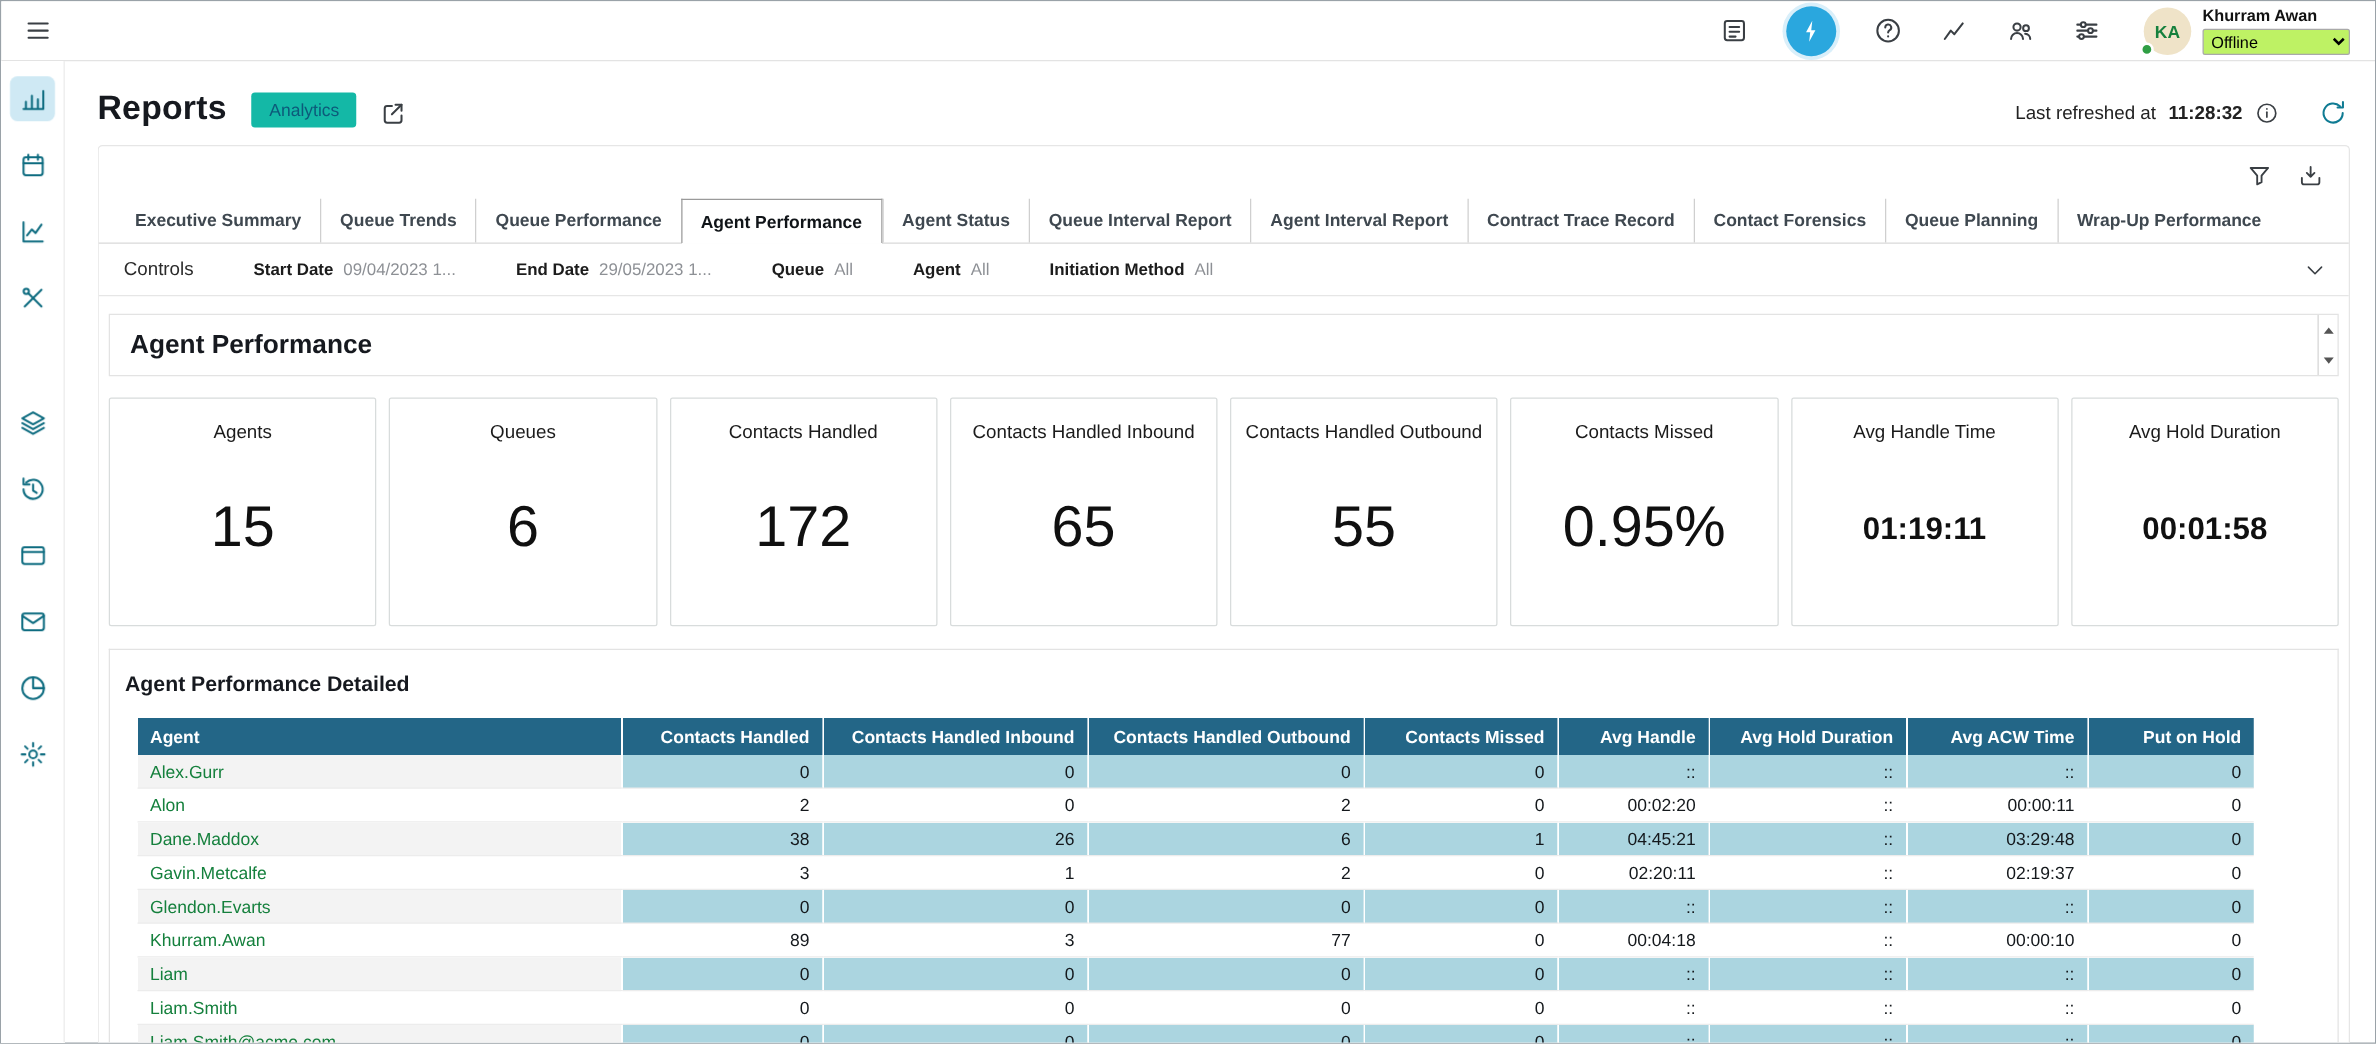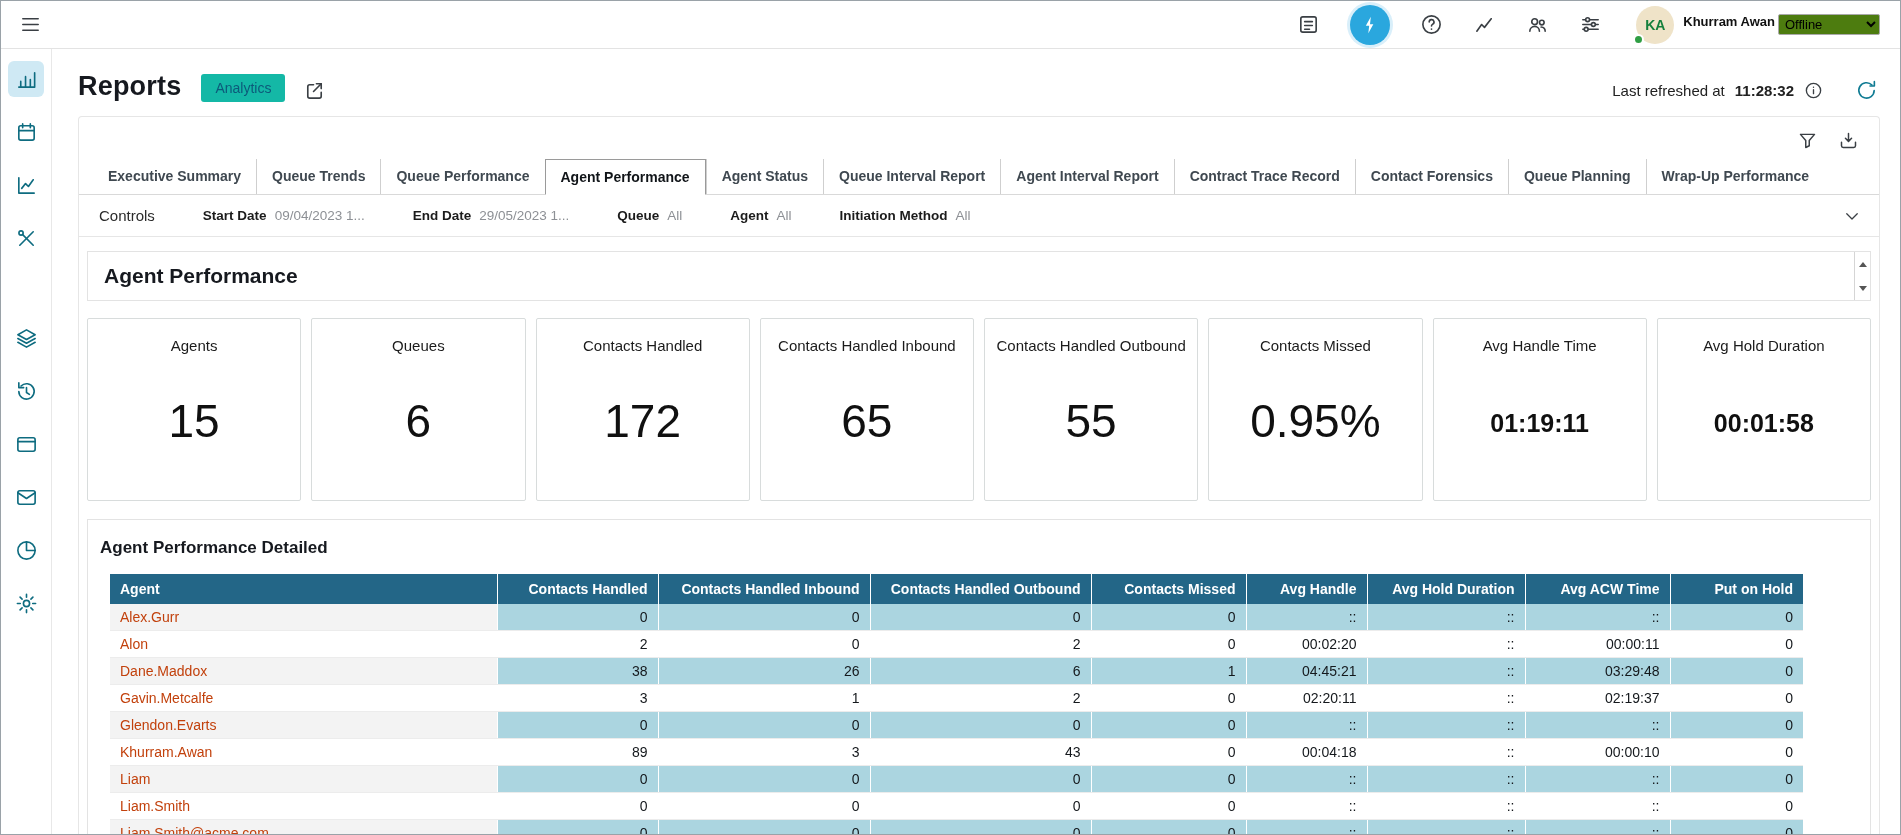--- a/index.html
+++ b/index.html
@@ -14,23 +14,23 @@
   .ic { width:23px; height:23px; stroke:#3a3f44; fill:none; stroke-width:1.7; stroke-linecap:round; stroke-linejoin:round; }
 
   
   .topbar { height:48px; border-bottom:1px solid #e3e3e3; display:flex; align-items:center; padding:0 20px 0 18px; background:#fff; }
   .hamburger { cursor:pointer; }
   .tb-icons { display:flex; align-items:center; gap:30px; margin-left:auto; }
   .tb-icon { cursor:pointer; }
   .lightning-wrap { width:40px; height:40px; border-radius:50%; background:#2aa7de; display:flex; align-items:center; justify-content:center; box-shadow:0 0 0 3px #d9effa; cursor:pointer; }
   .avatar { width:38px; height:38px; border-radius:50%; background:#efe3c8; color:#15803d; font-weight:700; display:flex; align-items:center; justify-content:center; font-size:14px; position:relative; margin-left:34px; cursor:pointer; flex:none; }
   .status-dot { position:absolute; left:-3px; bottom:-1px; width:11px; height:11px; border-radius:50%; background:#2f9e44; border:2px solid #fff; }
-  .user-block { margin-left:9px; display:flex; flex-direction:row; gap:3px; }
+  .user-block { margin-left:9px; display:flex; flex-direction:column; gap:3px; }
   .user-name { font-size:13px; font-weight:700; color:#111; }
-  .user-block select { font-size:13px; width:102px; padding:1px 2px; border:1px solid #a9a9a9; border-radius:2px; background:#4d7c0f; }
+  .user-block select { font-size:13px; width:118px; padding:1px 2px; border:1px solid #a9a9a9; border-radius:2px; background:#bef264; }
 
   
   .sidebar { position:fixed; left:1px; top:49px; bottom:1px; width:51px; border-right:1px solid #e8e8e8; display:flex; flex-direction:column; align-items:center; padding-top:12px; gap:17px; background:#fff; }
   .sb-item { width:36px; height:36px; border-radius:6px; display:flex; align-items:center; justify-content:center; color:#0e6c80; cursor:pointer; flex:none; }
   .sb-item svg { width:23px; height:23px; stroke:currentColor; fill:none; stroke-width:1.7; stroke-linecap:round; stroke-linejoin:round; }
   .sb-item.active { background:#cfe9f4; }
   .sb-gap { height:30px; flex:none; }
 
   
   .main { margin-left:52px; }
@@ -73,21 +73,21 @@
   .kpi-value.time { font-size:25px; font-weight:700; margin-top:55px; }
 
   .detail-box { margin:18px 8px 0; border:1px solid #e3e3e3; border-bottom:none; padding:16px 12px 0; }
   .detail-title { font-size:17px; font-weight:700; margin:2px 0 16px 0; }
   .detail-table { border-collapse:collapse; table-layout:fixed; width:1693px; margin-left:10px; font-size:14px; }
   .detail-table th { background:#236687; color:#fff; font-weight:700; text-align:right; padding:7px 10px; border-left:1px solid rgba(255,255,255,.35); overflow:hidden; white-space:nowrap; }
   .detail-table th:first-child { border-left:none; }
   .detail-table th.left { text-align:left; }
   .detail-table td { padding:5px 10px; border-bottom:1px solid #ececec; overflow:hidden; white-space:nowrap; }
   .detail-table td.num { text-align:right; border-left:1px solid #fff; background:#fff; color:#14181c; }
-  .detail-table td.agent { text-align:left; color:#c2410c; background:#fff; }
+  .detail-table td.agent { text-align:left; color:#15803d; background:#fff; }
   .detail-table tr.shaded td.num { background:#abd5e0; }
   .detail-table tr.shaded td.agent { background:#f3f3f3; }
   .detail-table th:nth-child(1), .detail-table td:nth-child(1) { width:387px; }
   .detail-table th:nth-child(2), .detail-table td:nth-child(2) { width:161px; }
   .detail-table th:nth-child(3), .detail-table td:nth-child(3) { width:212px; }
   .detail-table th:nth-child(4), .detail-table td:nth-child(4) { width:221px; }
   .detail-table th:nth-child(5), .detail-table td:nth-child(5) { width:155px; }
   .detail-table th:nth-child(6), .detail-table td:nth-child(6) { width:121px; }
   .detail-table th:nth-child(7), .detail-table td:nth-child(7) { width:158px; }
   .detail-table th:nth-child(8), .detail-table td:nth-child(8) { width:145px; }
@@ -428,21 +428,21 @@
               <td class="num">0</td>
               <td class="num">::</td>
               <td class="num">::</td>
               <td class="num">::</td>
               <td class="num">0</td>
             </tr>
             <tr>
               <td class="agent">Khurram.Awan</td>
               <td class="num">89</td>
               <td class="num">3</td>
-              <td class="num">43</td>
+              <td class="num">77</td>
               <td class="num">0</td>
               <td class="num">00:04:18</td>
               <td class="num">::</td>
               <td class="num">00:00:10</td>
               <td class="num">0</td>
             </tr>
             <tr class="shaded">
               <td class="agent">Liam</td>
               <td class="num">0</td>
               <td class="num">0</td>

